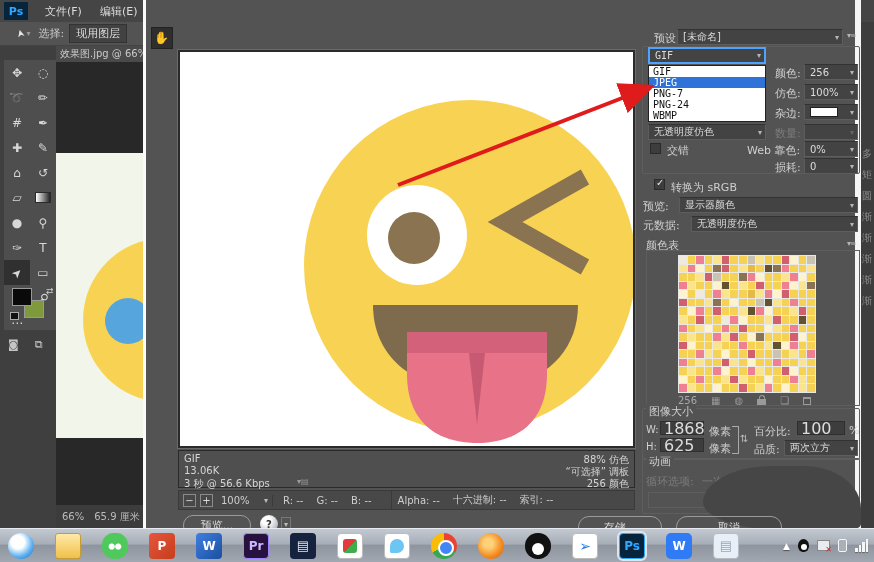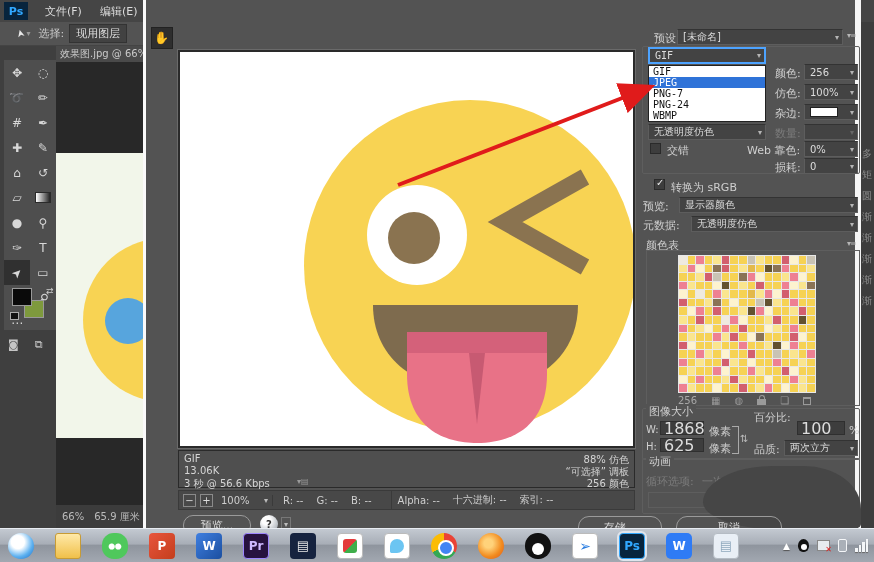--- a/index.html
+++ b/index.html
@@ -677,21 +677,21 @@
     <div id="imgsize-box" class="abs"></div>
     <span class="rp-label" style="left:500px;top:404px;background:#535353;padding:0 3px;">图像大小</span>
     <span class="rp-label" style="left:500px;top:424px;font-size:10px;">W:</span>
     <div class="inp" style="left:514px;top:421px;width:44px;">1868</div>
     <span class="rp-label" style="left:563px;top:424px;">像素</span>
     <span class="rp-label" style="left:500px;top:441px;font-size:10px;">H:</span>
     <div class="inp" style="left:514px;top:438px;width:44px;">625</div>
     <span class="rp-label" style="left:563px;top:441px;">像素</span>
     <div id="wh-bracket" class="abs"></div>
     <span id="wh-link" class="abs">⇅</span>
-    <span class="rp-label" style="left:608px;top:410px;">百分比:</span>
+    <span class="rp-label" style="left:608px;top:424px;">百分比:</span>
     <div class="inp" style="left:651px;top:421px;width:48px;">100</div>
     <span class="rp-label" style="left:703px;top:424px;">%</span>
     <span class="rp-label" style="left:608px;top:442px;">品质:</span>
     <div class="dd" style="left:638px;top:440px;width:74px;">
       <span>两次立方</span>
         <span class="chev">▾</span>
     </div>
 
     <div id="anim-box" class="abs"></div>
     <span class="rp-label" style="left:500px;top:454px;background:#535353;padding:0 3px;">动画</span>

